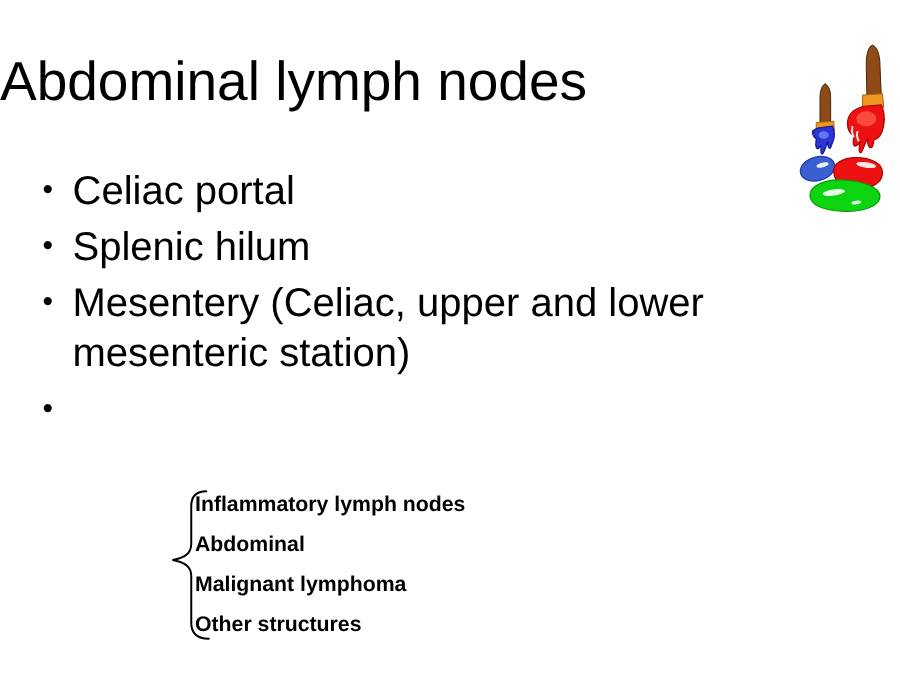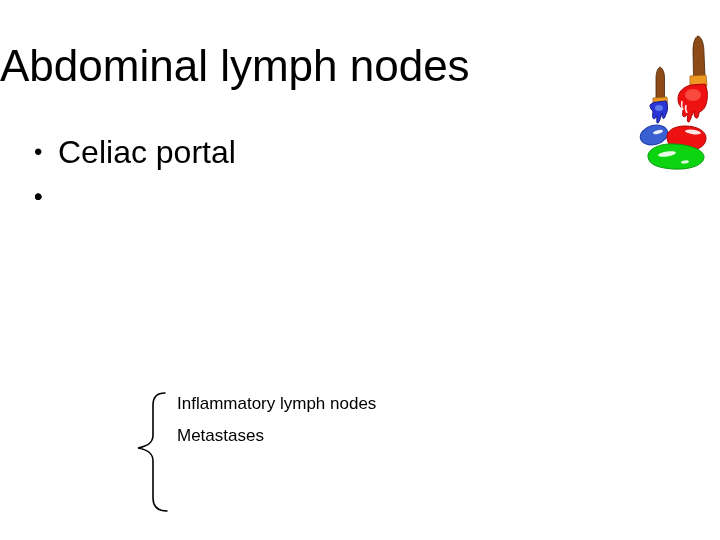--- a/index.html
+++ b/index.html
@@ -30,23 +30,23 @@
     font-size:32px;
     line-height:40px;
   }
   li.bullet-item { position:relative; padding-left:24px; margin-bottom:5px; }
   li.bullet-item .dot {
     position:absolute; left:0; top:0;
     font-size:24px; line-height:40px;
   }
   .brace-group-items {
     position:absolute;
-    left:177px; top:388px;
+    left:156px; top:388px;
     font-size:17px;
-    font-weight:400;
+    font-weight:700;
   }
   .brace-group-items .bitem {
     height:32px;
     display:flex; align-items:center;
     white-space:nowrap;
   }
   .brace-svg { position:absolute; left:134px; top:390px; }
   .clipart-svg { position:absolute; left:615px; top:15px; }
 </style>
 </head>
@@ -56,36 +56,40 @@
 
   <div class="title">Abdominal lymph nodes</div>
 
   <ul class="bullets">
     <li class="bullet-item">
       <span class="dot">•</span>
       <span>Celiac portal</span>
     </li>
     <li class="bullet-item">
       <span class="dot">•</span>
+      <span>Splenic hilum</span>
     </li>
     <li class="bullet-item">
       <span class="dot">•</span>
+      <span>Mesentery (Celiac, upper and lower mesenteric station)</span>
     </li>
     <li class="bullet-item">
       <span class="dot">•</span>
     </li>
   </ul>
 
   <svg class="brace-svg" width="36" height="124" viewBox="0 0 36 124">
     <path d="M31,3 C23,3 19,7 19,15 L19,45 C19,52 15,56 4,58 C15,60 19,64 19,71 L19,108 C19,116 23,121 33,121" fill="none" stroke="#000000" stroke-width="1.6" stroke-linecap="round"></path>
   </svg>
 
   <div class="brace-group-items">
     <div class="bitem">Inflammatory lymph nodes</div>
-    <div class="bitem">Metastases</div>
+    <div class="bitem">Abdominal</div>
+    <div class="bitem">Malignant lymphoma</div>
+    <div class="bitem">Other structures</div>
   </div>
 
   <svg class="clipart-svg" width="105" height="160" viewBox="0 0 105 160">
 
     <g>
       <path d="M83,21 C80,22 78,28 78,36 L78.5,61 L90,61 L89,38 C89,27 86,22 83,21 Z" stroke="#4A2408" stroke-width="0.8" fill="#8E4A17"></path>
       <path d="M75,61 L91,60 L92,71 L75,73 Z" stroke="#A86512" stroke-width="0.8" fill="#EE9822"></path>
       <path d="M76,70 L90,69 C92,73 93,79 92,85 C91,92 88,96 84,97 C84,100 83,104 81,103 C79,102 79,98 79,96 C77,99 76,104 74,107 C72,108 72,103 73,99 C71,101 69,103 68,101 C67,99 68,96 68,94 C65,92 63,88 63,84 C63,77 68,72 76,70 Z" stroke="#B00000" stroke-width="1" fill="#EE1111"></path>
       <ellipse cx="78" cy="80" rx="8" ry="6" fill="#FF6A5A" opacity="0.65"></ellipse>
       <path d="M67,86 C66,90 67,93 68,95 M71,90 C70,93 71,96 72,98" fill="none" stroke-width="1.6" opacity="0.9" stroke="#FFFFFF"></path>

